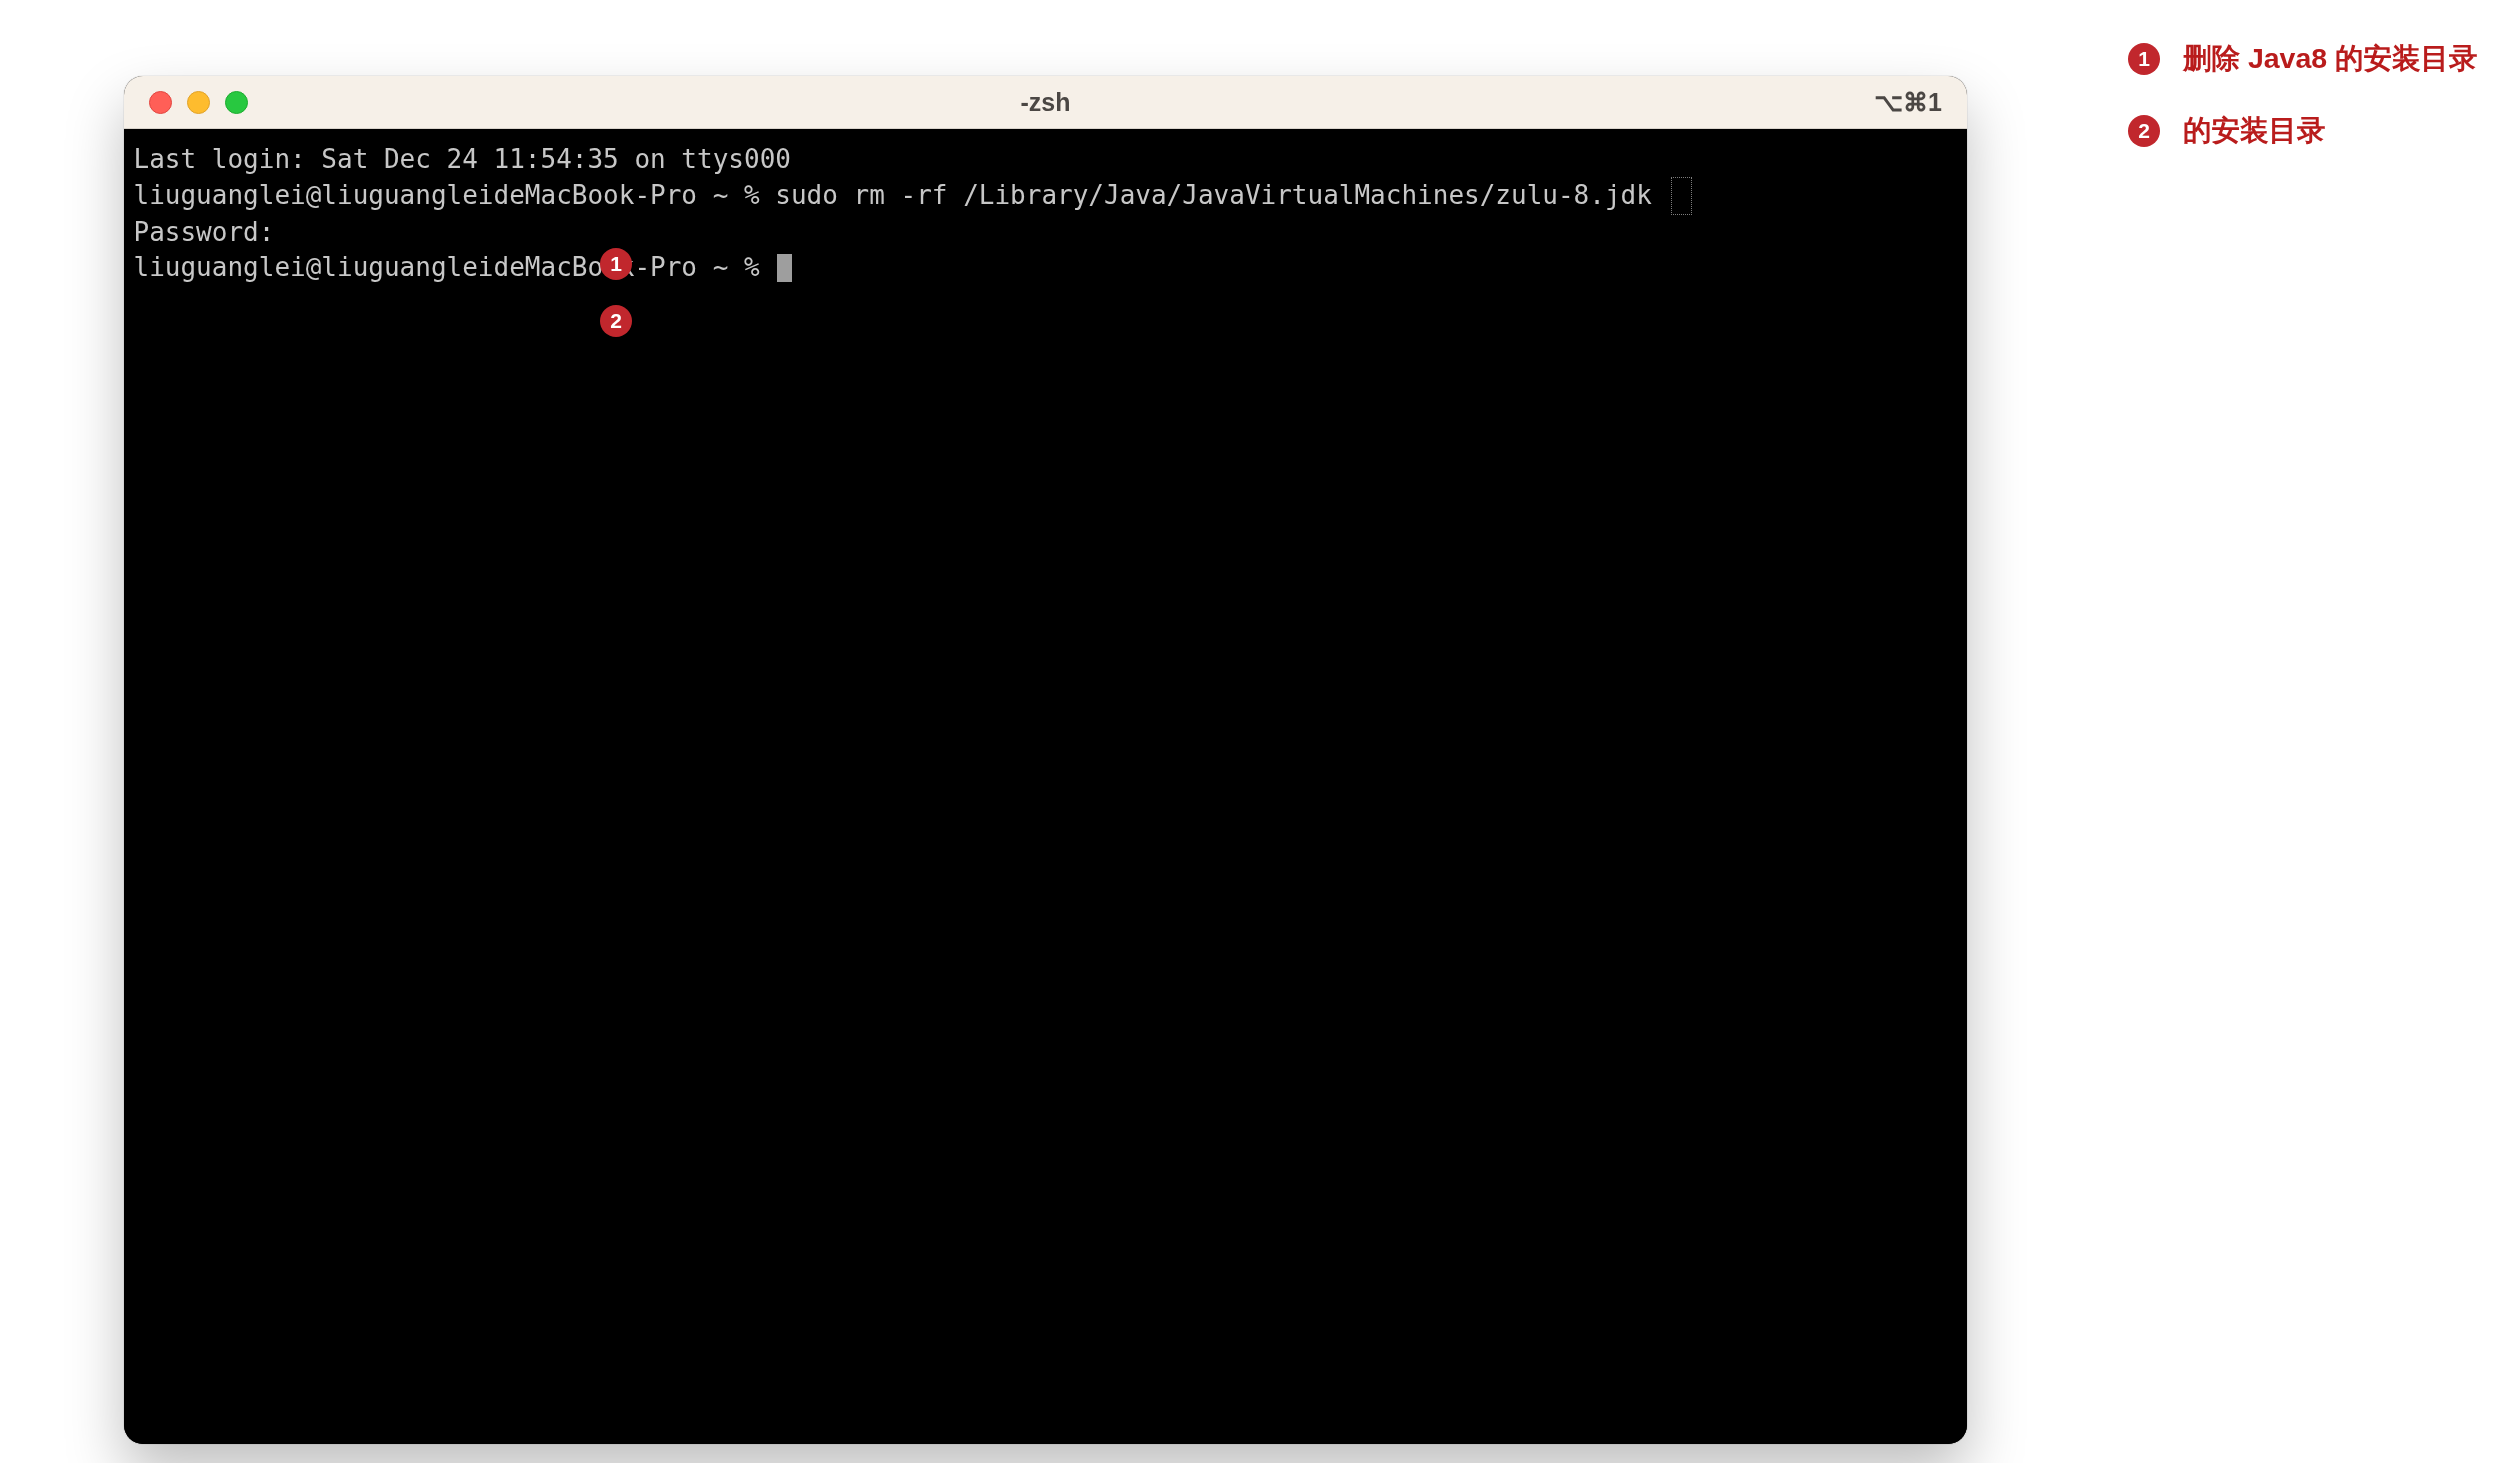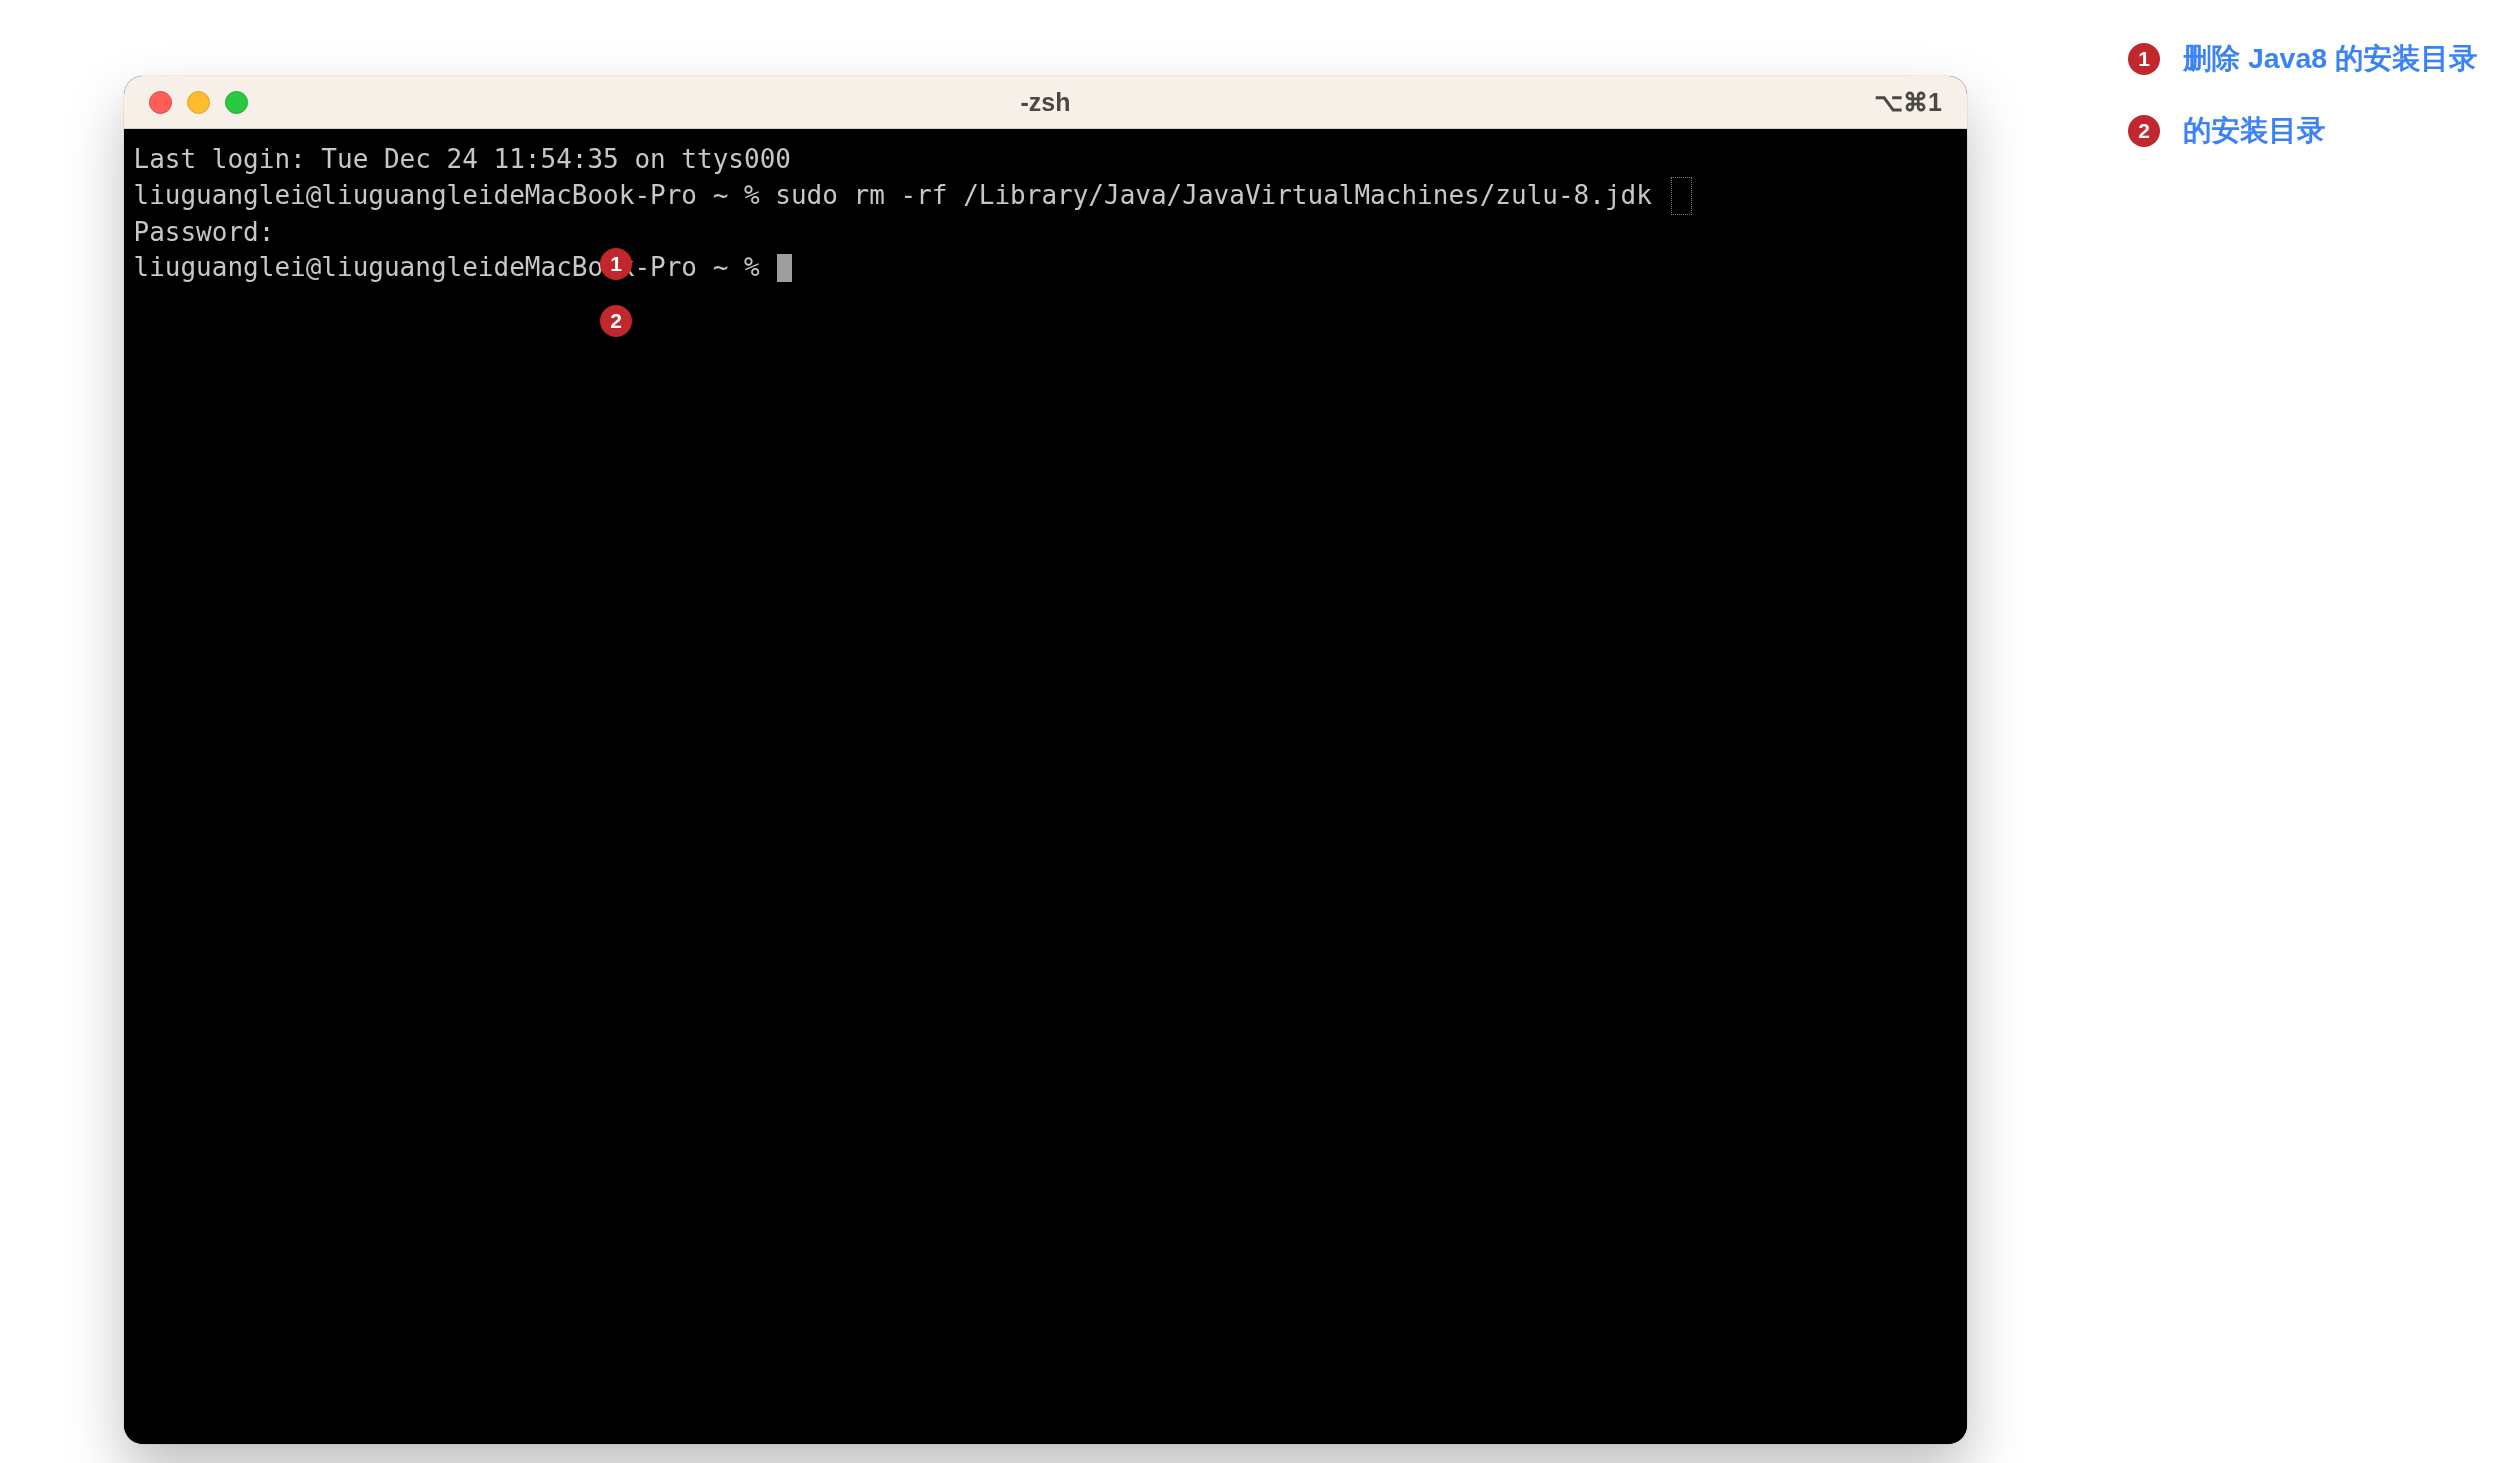--- a/index.html
+++ b/index.html
@@ -114,38 +114,38 @@
     gap:34px;
   }
   .legend-row {
     display:flex;
     align-items:center;
     gap:23px;
   }
   .legend-text {
     font-size:28.5px;
     font-weight:600;
-    color:#3b82f6;
+    color:#b91c1c;
   }
 </style>
 </head>
 <body>
 
 <div class="terminal-window">
   <div class="title-bar">
     <div class="traffic-lights">
       <div class="tl tl-close"></div>
       <div class="tl tl-min"></div>
       <div class="tl tl-max"></div>
     </div>
     <div class="title-text">-zsh</div>
     <div class="title-right">⌥⌘1</div>
   </div>
 
-  <div class="terminal-body"><span>Last login: Tue Dec 24 11:54:35 on ttys000</span>
+  <div class="terminal-body"><span>Last login: Sat Dec 24 11:54:35 on ttys000</span>
 <span>liuguanglei@liuguangleideMacBook-Pro ~ % sudo rm -rf /Library/Java/JavaVirtualMachines/zulu-8.jdk </span><span class="dotted-cursor"></span>
 <span>Password:</span>
 <span>liuguanglei@liuguangleideMacBook-Pro ~ % </span><span class="cursor"></span>
 
     <span class="badge badge-inline" style="left:476px; top:119px;">1</span>
     <span class="badge badge-inline" style="left:476px; top:176px;">2</span>
   </div>
 </div>
 
 <div class="legend">

